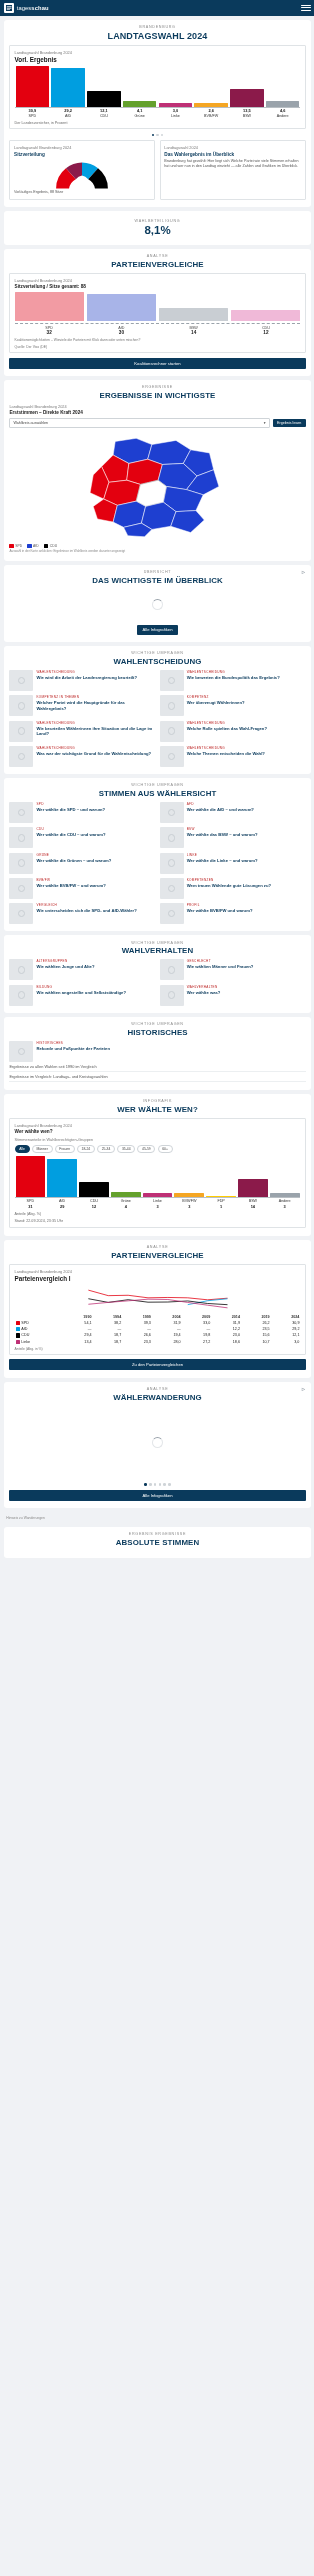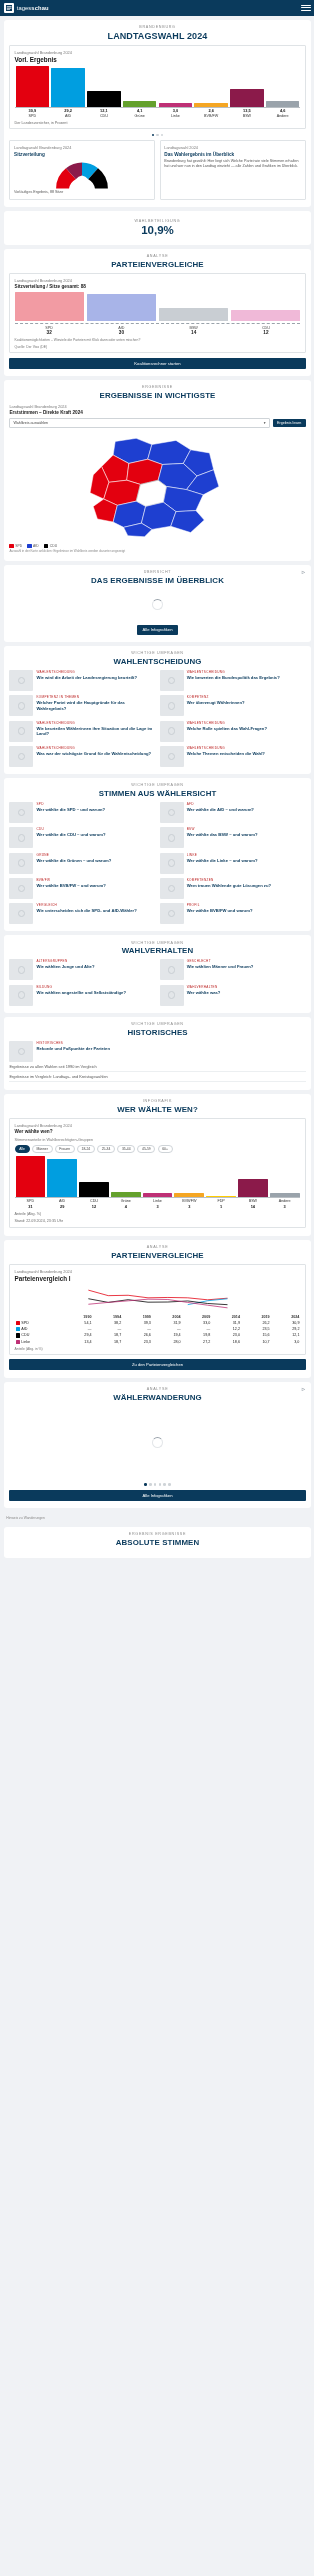--- a/index.html
+++ b/index.html
@@ -248,21 +248,21 @@
       <div class="teaser">
         <div class="wsub">Landtagswahl 2024</div>
         <div class="tz-title">Das Wahlergebnis im Überblick</div>
         <div class="tz-txt">Brandenburg hat gewählt: Hier liegt sich Welche Partei wie viele Stimmen erhalten hat und wer nun in den Landtag einzieht — alle Zahlen und Grafiken im Überblick.</div>
       </div>
     </div>
   </div>
 
   <div class="card turnout">
     <div class="kicker">Wahlbeteiligung</div>
-    <div class="big">10,9%</div>
+    <div class="big">8,1%</div>
   </div>
 
   <div class="card">
     <div class="kicker">Analyse</div>
     <div class="modtitle">PARTEIENVERGLEICHE</div>
     <div class="wbox">
       <div class="koal-sub">Landtagswahl Brandenburg 2024</div>
       <div class="koal-t">Sitzverteilung / Sitze gesamt: 88</div>
       <div class="coalbars" id="koal-bars">
           <div class="cb">
@@ -345,21 +345,21 @@
       <span class="lg">
           <i class="sw" style="background:#000"></i>
           <span>CDU</span>
         </span>
     </div>
     <div class="mapnote">Auswahl in der Karte anklicken: Ergebnisse im Wahlkreis werden darunter angezeigt</div>
   </div>
 
   <div class="card">
     <div class="kicker">Übersicht</div>
-    <div class="modtitle">DAS ERGEBNISSE IM ÜBERBLICK</div>
+    <div class="modtitle">DAS WICHTIGSTE IM ÜBERBLICK</div>
     <div class="sharebar">⊳</div>
     <div class="spin">
         <div class="spinner"></div>
       </div>
     <button class="btn small">Alle Infografiken</button>
   </div>
 
   <div class="card">
     <div class="kicker">Wichtige Umfragen</div>
     <div class="modtitle">WAHLENTSCHEIDUNG</div>

